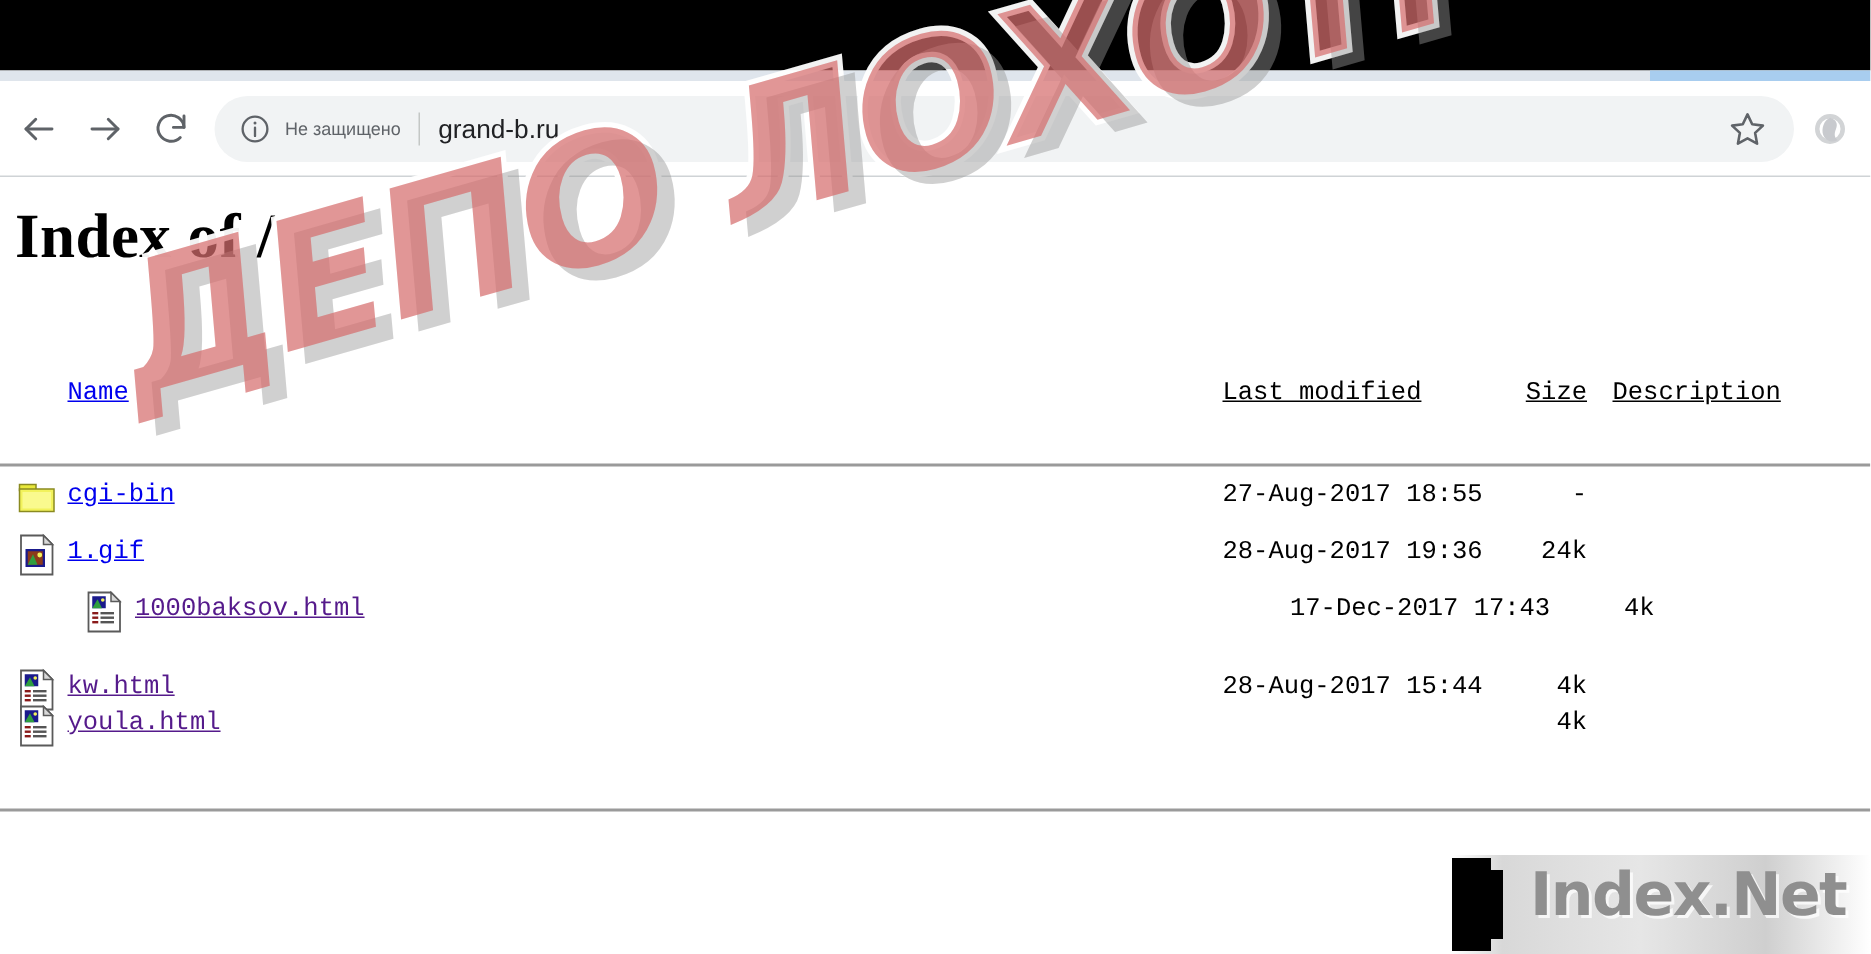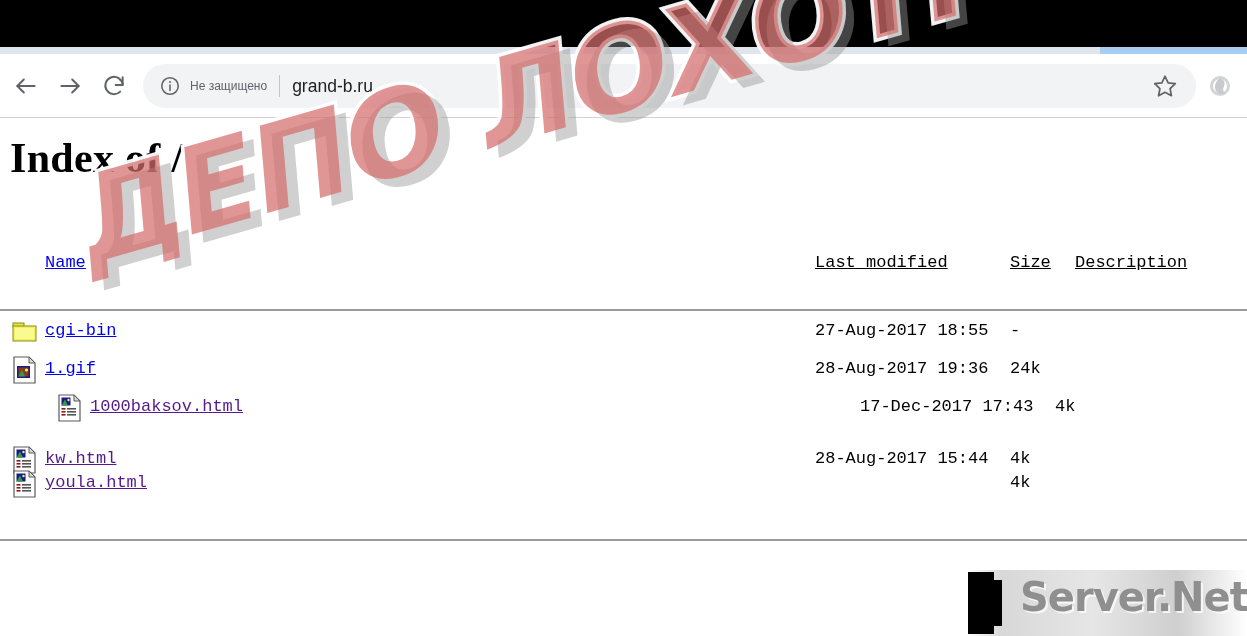--- a/index.html
+++ b/index.html
@@ -183,21 +183,21 @@
     left: 815px;
     top: 7px;
     color: #000000;
     white-space: pre;
   }
   .row .size-cell {
     position: absolute;
     left: 1010px;
     width: 48px;
     top: 7px;
-    text-align: left;
+    text-align: right;
     color: #000000;
   }
   .row .desc-cell {
     position: absolute;
     left: 1075px;
     top: 7px;
     color: #000000;
   }
 
   
@@ -473,14 +473,14 @@
       </div>
     </div>
 
 </div>
 
 <div id="watermark">ДЕПО ЛОХОТРОНОВ</div>
 
 <div id="brand-logo">
   <div id="brand-bar"></div>
   <div id="brand-bar-notch"></div>
-  <div id="brand-text">Server.Net</div>
+  <div id="brand-text">Index.Net</div>
 </div>
 
 </body></html>

